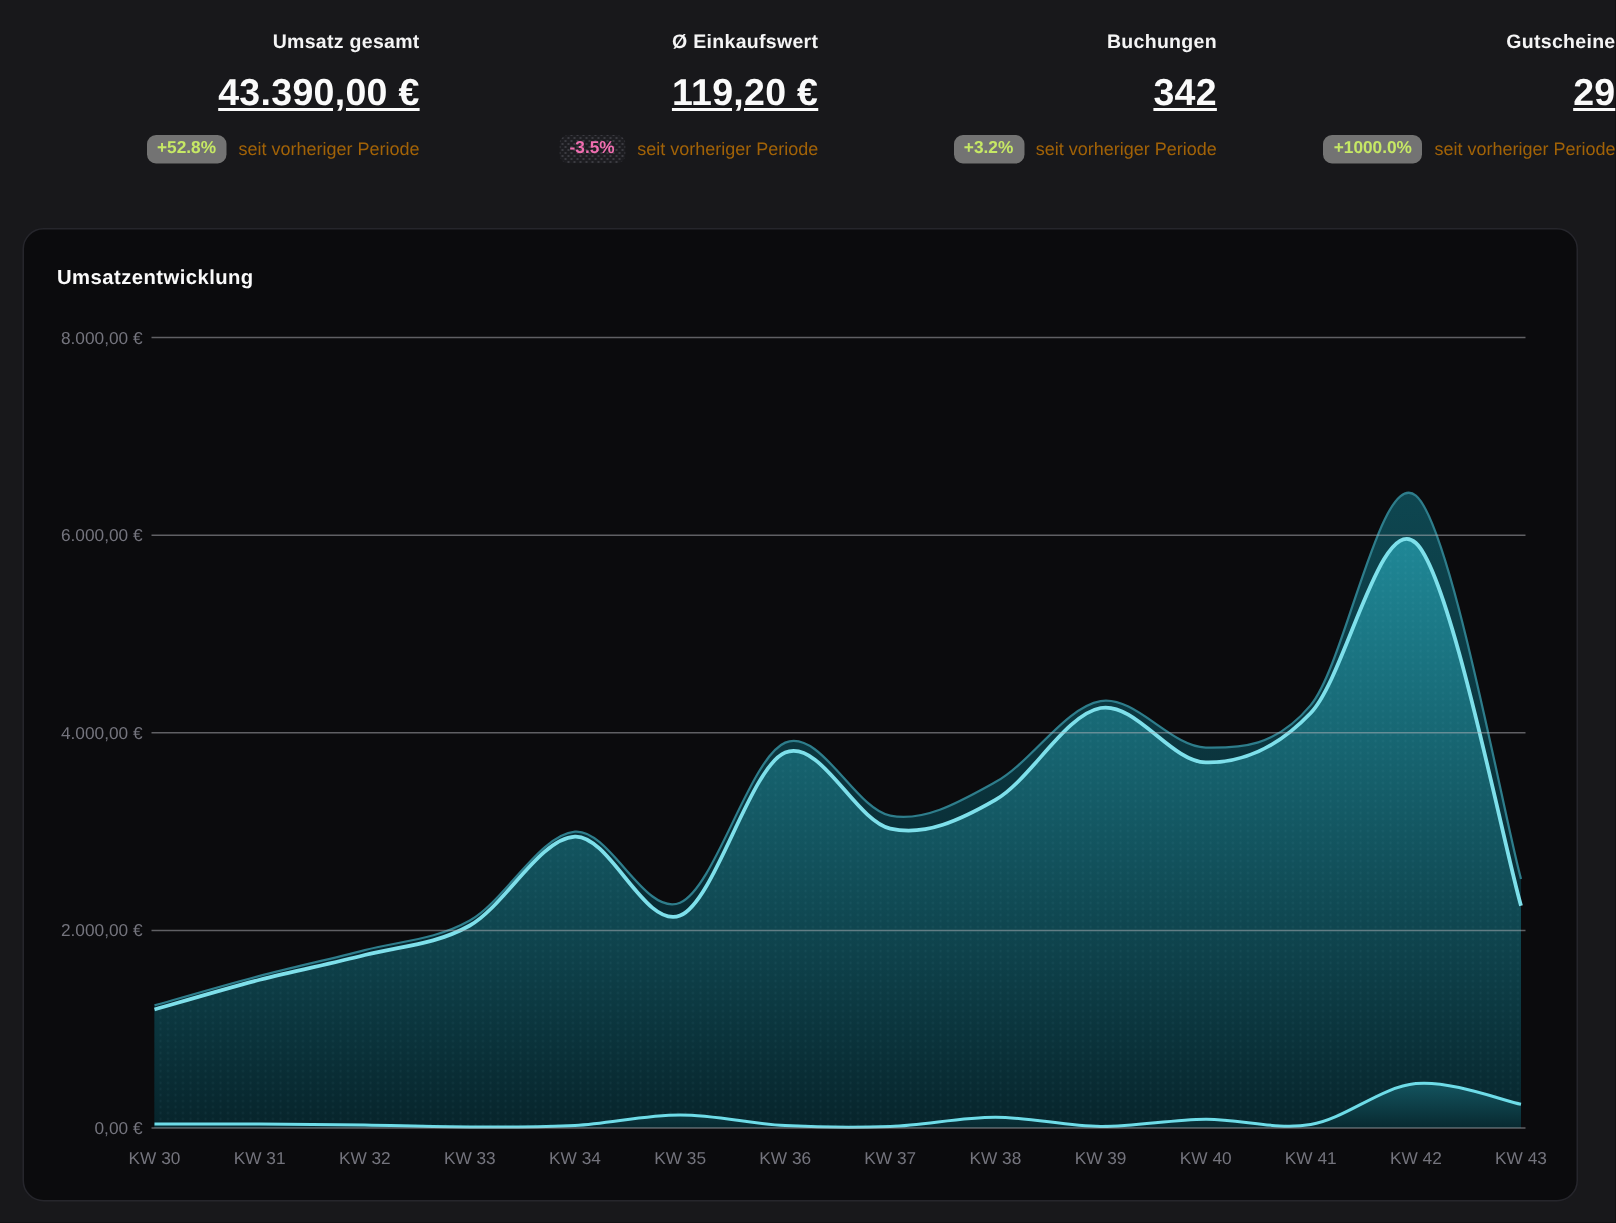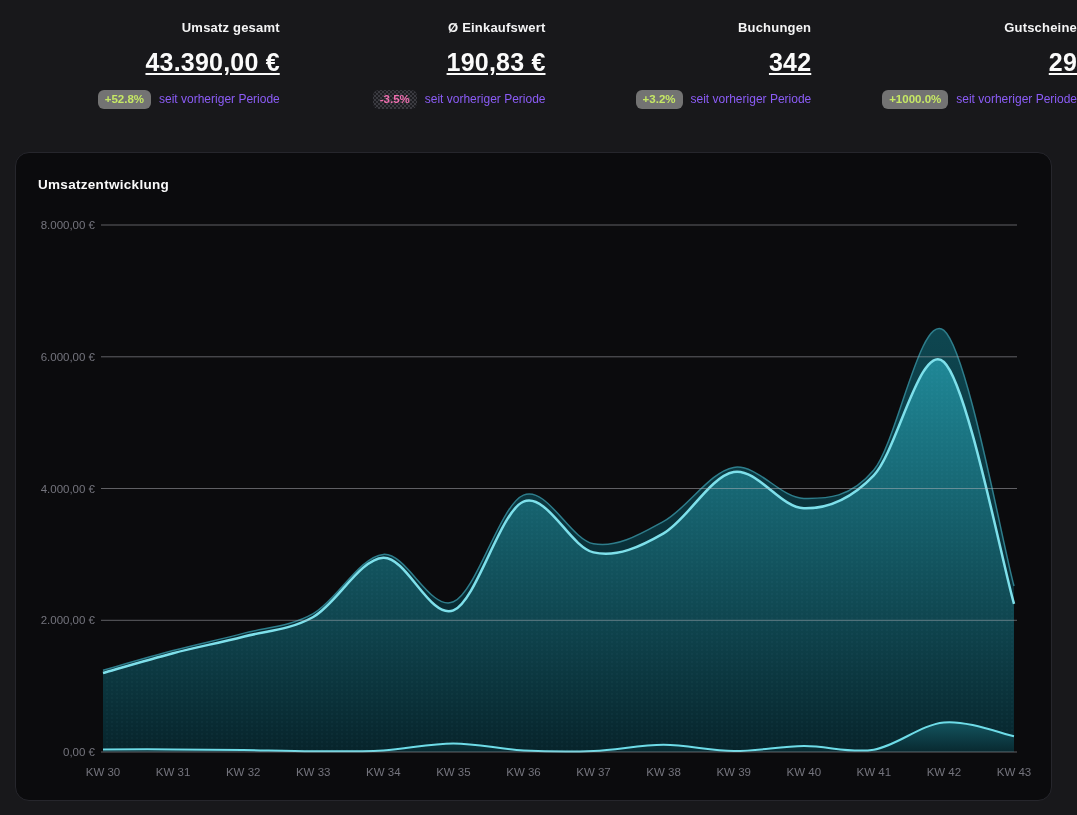--- a/index.html
+++ b/index.html
@@ -30,21 +30,21 @@
   .badge.negative {
     color:#f06eb0;
     background-color:#1d1d21;
     background-image:
       radial-gradient(#3b3b41 26%, transparent 27%),
       radial-gradient(#3b3b41 26%, transparent 27%);
     background-size:4px 4px;
     background-position:0 0, 2px 2px;
     margin-left:24px;
   }
-  .kpi-note { font-size:12px; color:#8b5cf6; }
+  .kpi-note { font-size:12px; color:#a16207; }
   
   .chart-card {
     position:absolute;
     left:15px; top:152px;
     width:1037px; height:649px;
     background:#0b0b0d;
     border:1px solid #26262c;
     border-radius:14px;
   }
   .chart-title {
@@ -64,21 +64,21 @@
     <div class="kpi-label">Umsatz gesamt</div>
     <div class="kpi-value">43.390,00 €</div>
     <div class="kpi-delta-row">
       <span class="badge positive">+52.8%</span>
       <span class="kpi-note">seit vorheriger Periode</span>
     </div>
   </div>
 
   <div class="kpi-card">
     <div class="kpi-label">Ø Einkaufswert</div>
-    <div class="kpi-value">190,83 €</div>
+    <div class="kpi-value">119,20 €</div>
     <div class="kpi-delta-row">
       <span class="badge negative">-3.5%</span>
       <span class="kpi-note">seit vorheriger Periode</span>
     </div>
   </div>
 
   <div class="kpi-card">
     <div class="kpi-label">Buchungen</div>
     <div class="kpi-value">342</div>
     <div class="kpi-delta-row">

